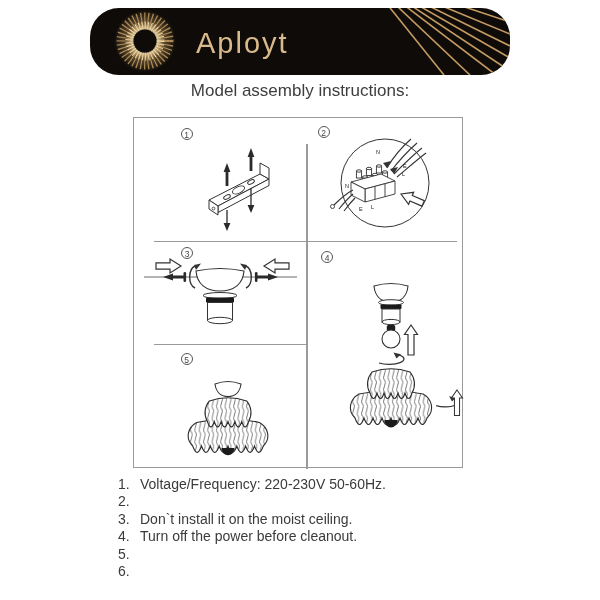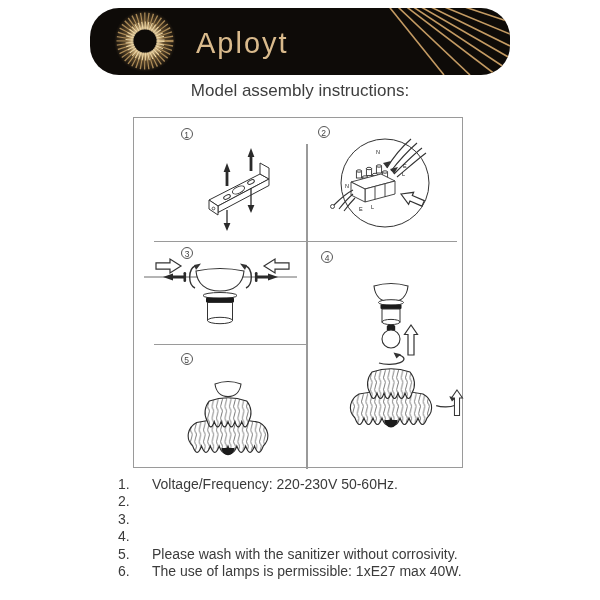--- a/index.html
+++ b/index.html
@@ -22,21 +22,21 @@
   .hline1{left:20px;top:122.5px;width:303px;height:1.5px;}
   .hline2{left:20px;top:225.5px;width:152px;height:1.5px;}
   .badge{position:absolute;width:12px;height:12px;border:1px solid #555;border-radius:50%;color:#444;
          font-size:8.5px;line-height:12px;text-align:center;background:#fff;box-sizing:border-box;}
   .panel-svg{position:absolute;}
 
   
   .instructions{position:absolute;left:118px;top:476px;width:400px;color:#3b3b3b;font-size:14px;}
   .instructions .li{display:flex;line-height:17.4px;}
   .instructions .num{width:16px;flex:0 0 16px;}
-  .instructions .txt{margin-left:18px;}
+  .instructions .txt{margin-left:6px;}
 
   svg text{font-family:"Liberation Sans",sans-serif;}
 </style>
 </head>
 <body>
 
 <svg width="0" height="0" style="position:absolute" aria-hidden="true">
   <defs>
     <pattern id="pleat" width="4.4" height="12" patternUnits="userSpaceOnUse">
       <path d="M2.2,-1 q1.7,3.5 0,7 q-1.7,3.5 0,7" fill="none" stroke="#3d3d3d" stroke-width="0.7"></path>
@@ -236,27 +236,27 @@
   <div class="instructions">
     <div class="li">
       <span class="num">1.</span>
       <span class="txt">Voltage/Frequency: 220-230V 50-60Hz.</span>
     </div>
     <div class="li">
       <span class="num">2.</span>
     </div>
     <div class="li">
       <span class="num">3.</span>
+      <span class="txt">Don`t install it on the moist ceiling.</span>
     </div>
     <div class="li">
       <span class="num">4.</span>
+      <span class="txt">Turn off the power before cleanout.</span>
     </div>
     <div class="li">
       <span class="num">5.</span>
-      <span class="txt">Please wash with the sanitizer without corrosivity.</span>
     </div>
     <div class="li">
       <span class="num">6.</span>
-      <span class="txt">The use of lamps is permissible: 1xE27 max 40W.</span>
     </div>
   </div>
 
 </div>
 
 </body></html>

